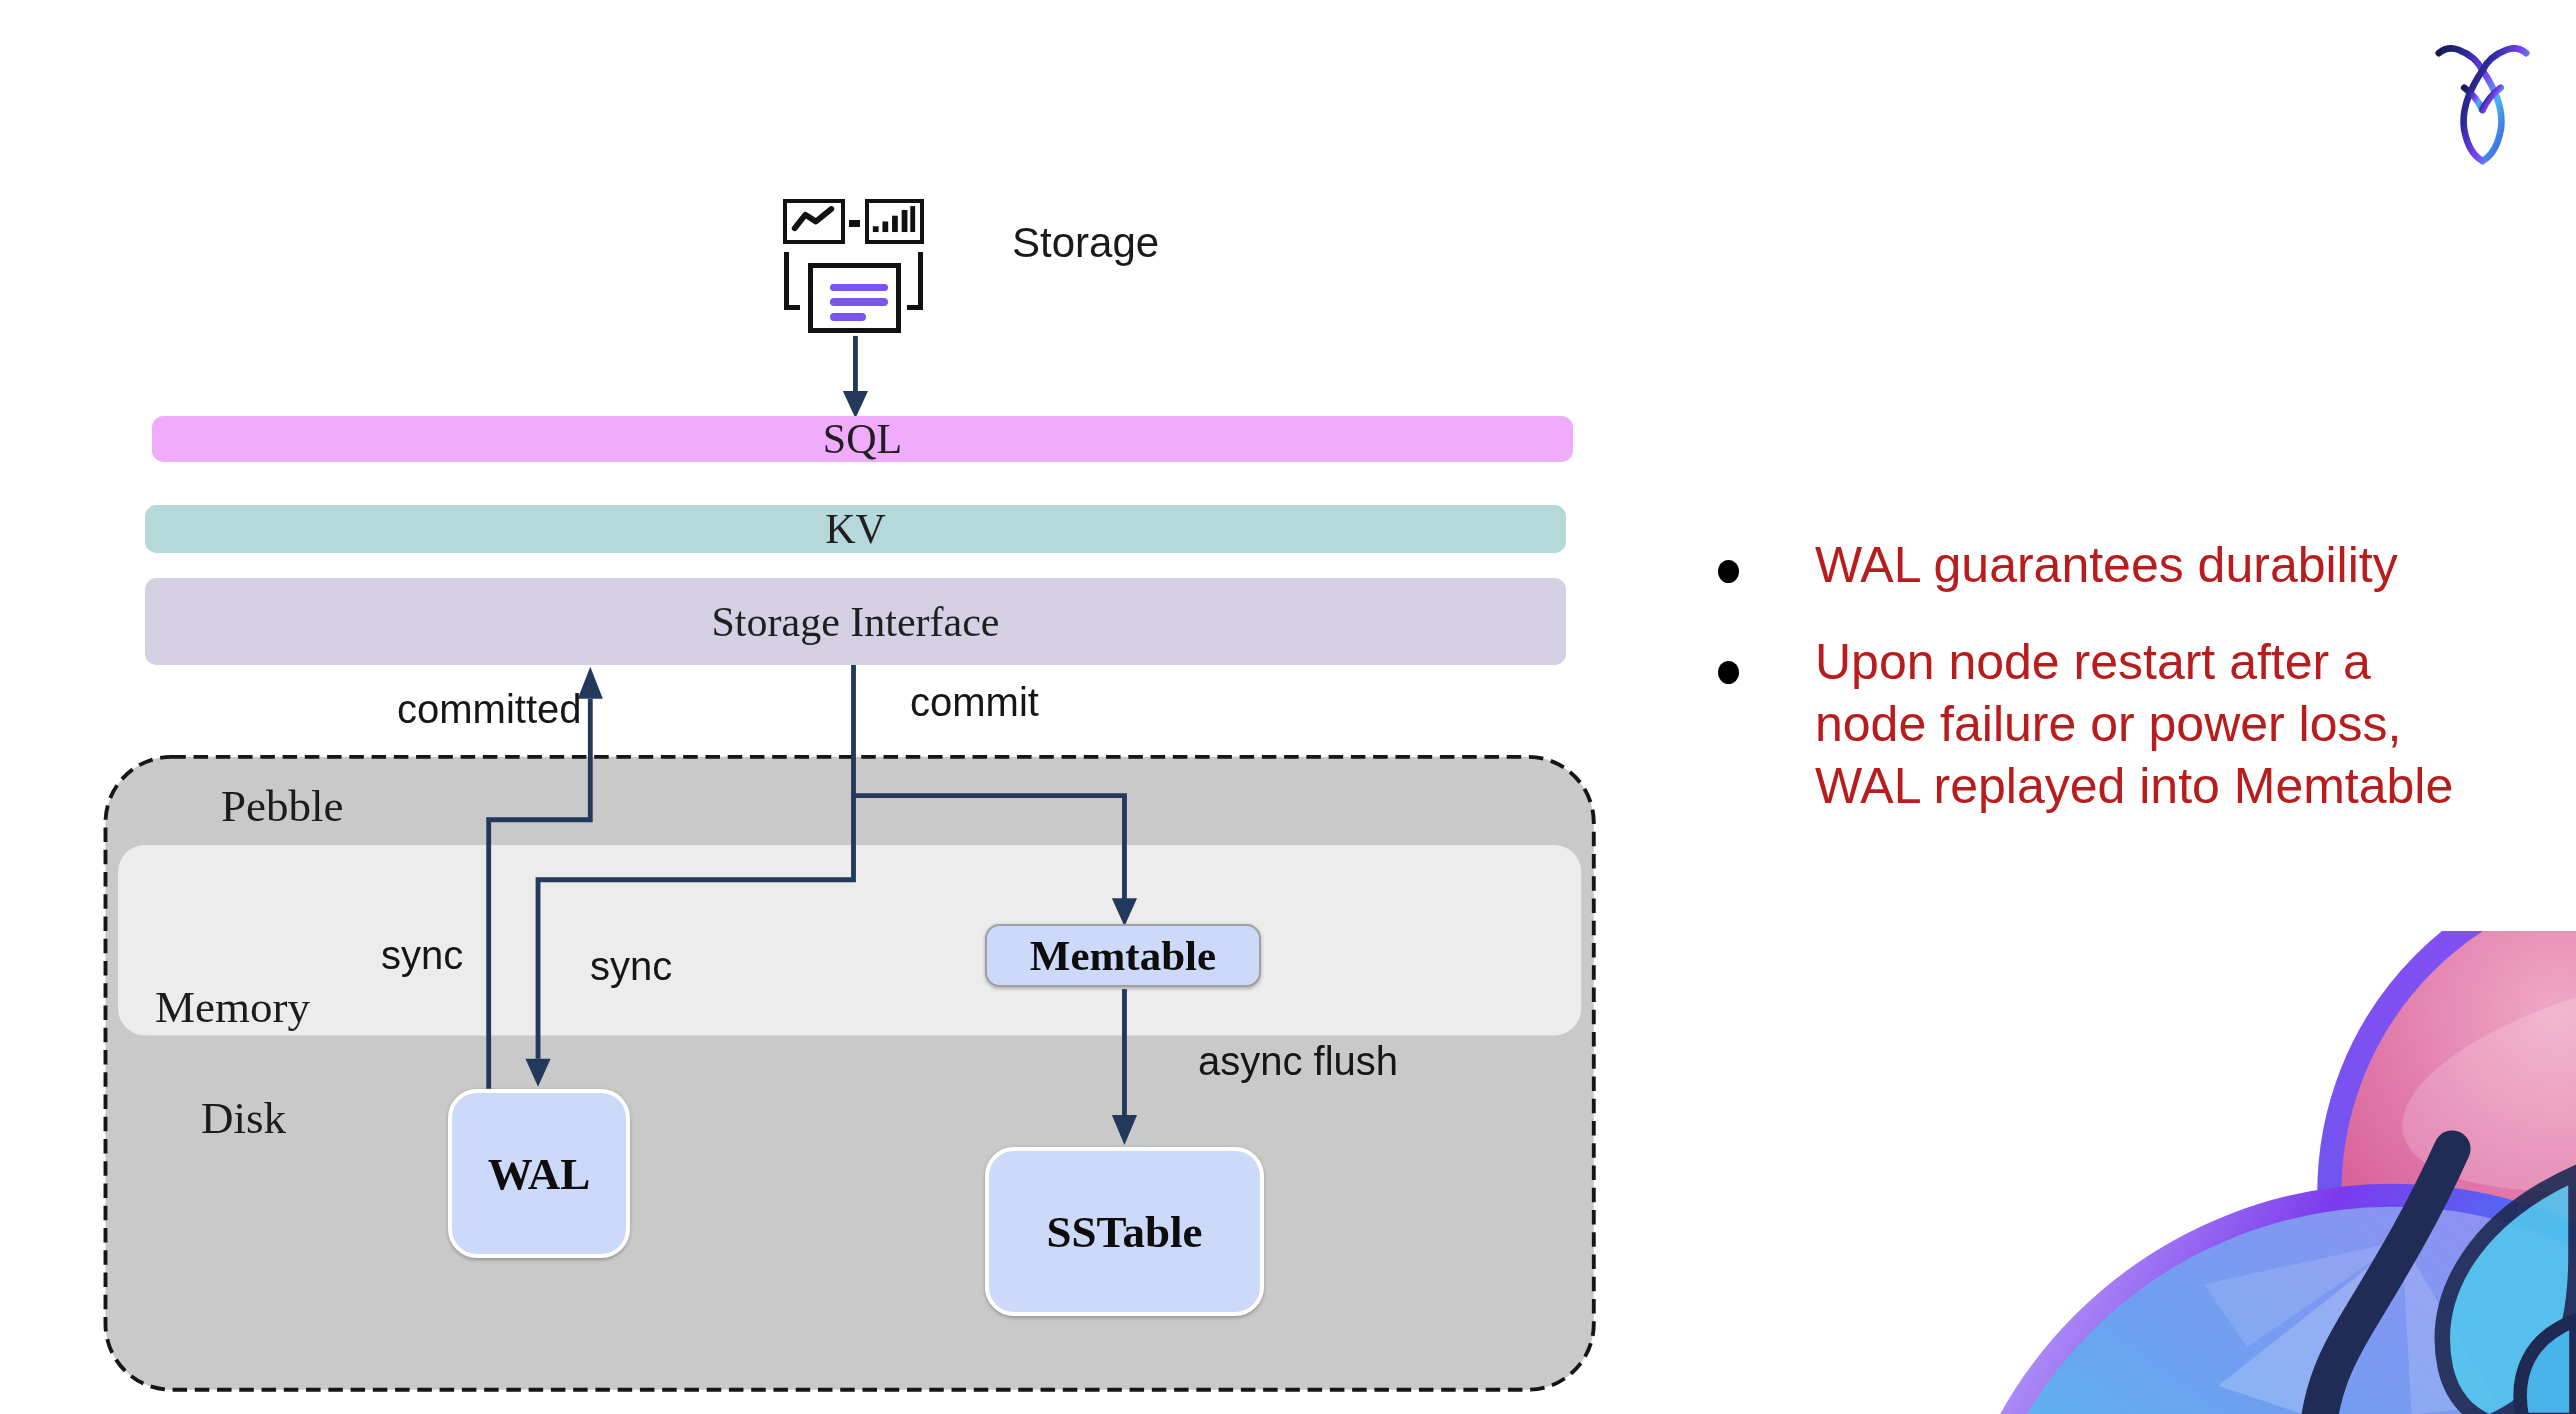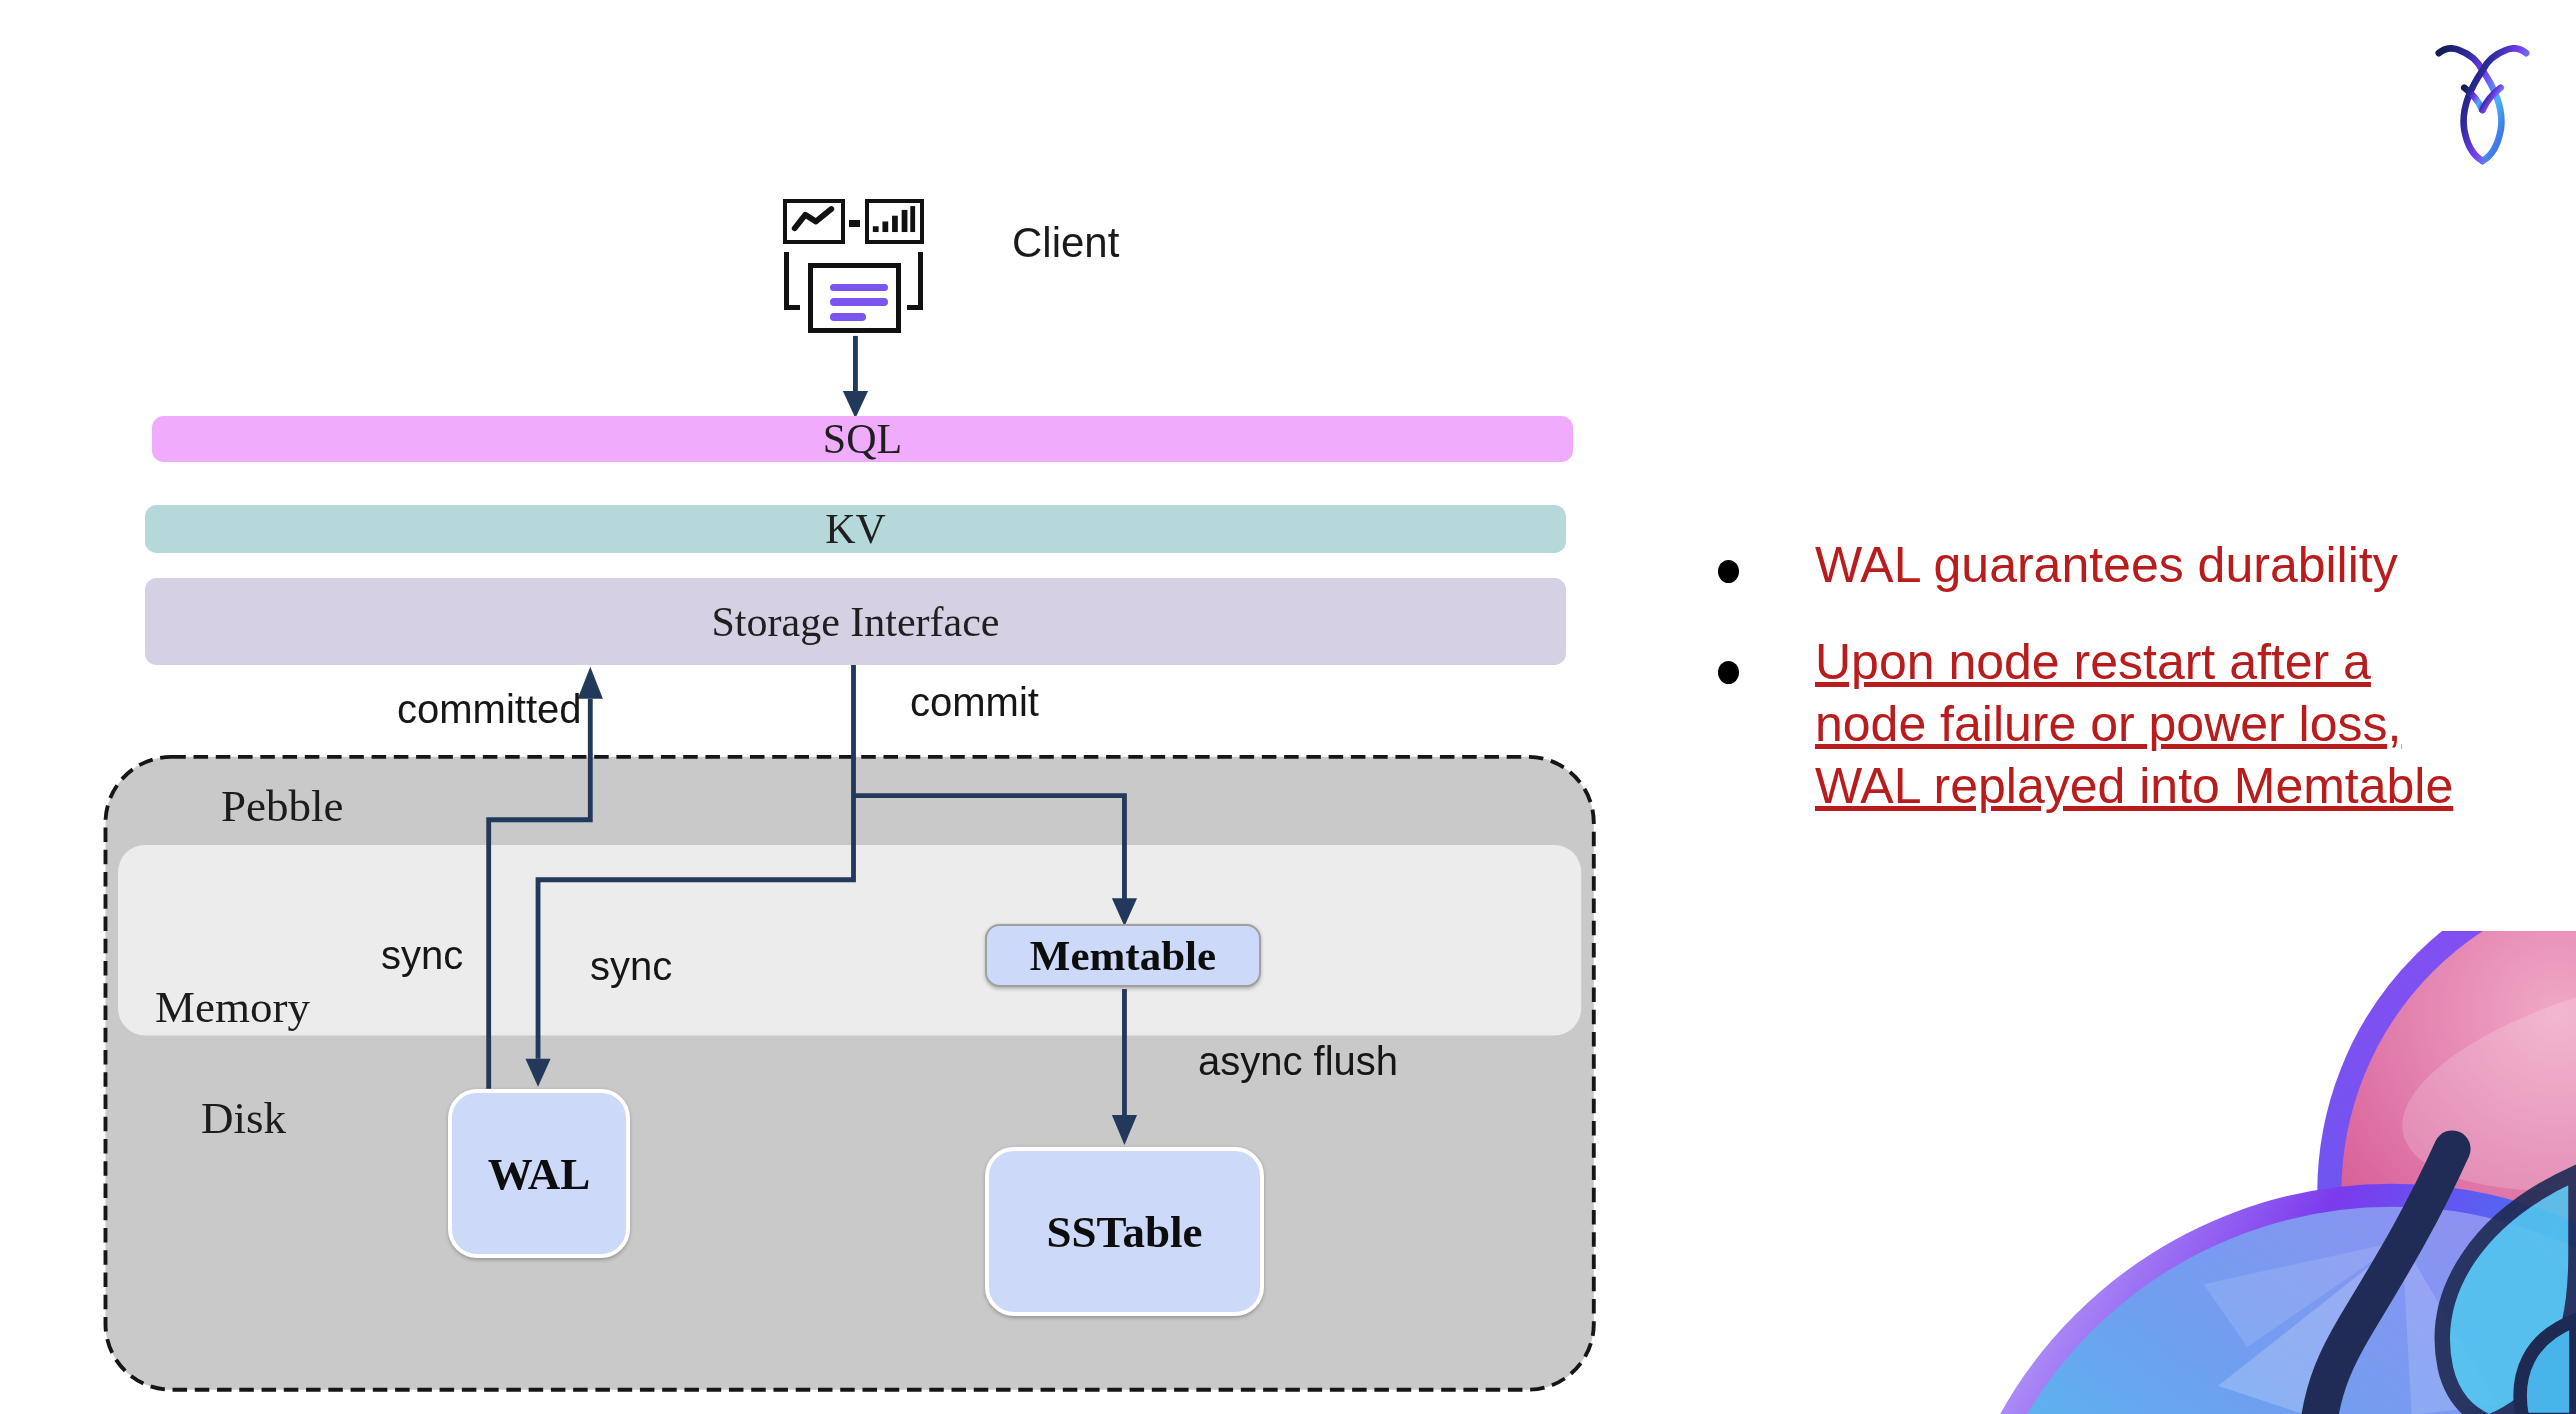--- a/index.html
+++ b/index.html
@@ -75,21 +75,21 @@
 
   
   .bullet-dot { width:21px; height:23px; border-radius:50%; background:#000; z-index:3; }
   .dot1 { left:1718px; top:560px; }
   .dot2 { left:1718px; top:661px; }
   .bullet-text {
     left:1815px; font-size:50px; line-height:62px; color:#b91c1c; z-index:3;
     font-family:"Liberation Sans","DejaVu Sans",sans-serif;
   }
   .bt1 { top:534px; }
-  .bt2 { top:631px;text-decoration:underline; }
+  .bt2 { top:631px; }
 
   
   .logo-svg { left:2431px; top:45px; z-index:3; }
   .orb-svg  { right:0; bottom:0; z-index:1; }
 </style>
 </head>
 <body>
 
 <div class="slide">
 
@@ -128,21 +128,21 @@
       <rect x="43" y="3" width="5" height="27" fill="#111"></rect>
     </svg>
   </div>
   <div class="abs bracket-l"></div>
   <div class="abs bracket-r"></div>
   <div class="abs doc-box">
     <div class="doc-line" style="top:15.5px; width:58px;"></div>
     <div class="doc-line" style="top:30px; width:58px;"></div>
     <div class="doc-line" style="top:45px; width:36px;"></div>
   </div>
-  <div class="abs client-label">Client</div>
+  <div class="abs client-label">Storage</div>
 
   <div class="abs layer layer-sql">
     <span>SQL</span>
   </div>
   <div class="abs layer layer-kv">
     <span>KV</span>
   </div>
   <div class="abs layer layer-storage">
     <span>Storage Interface</span>
   </div>

